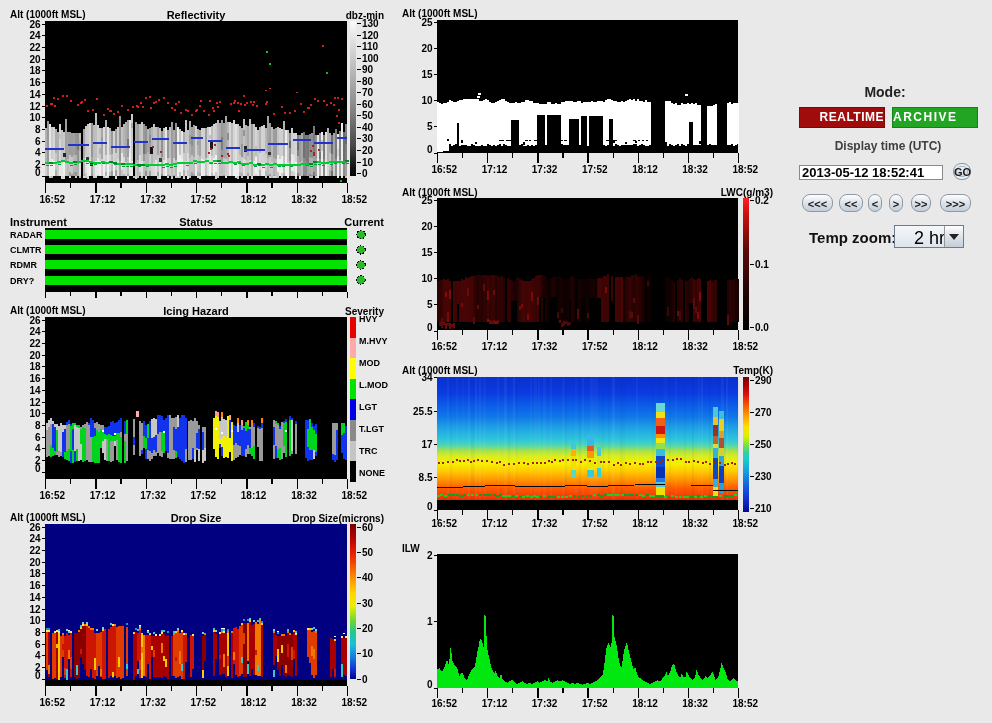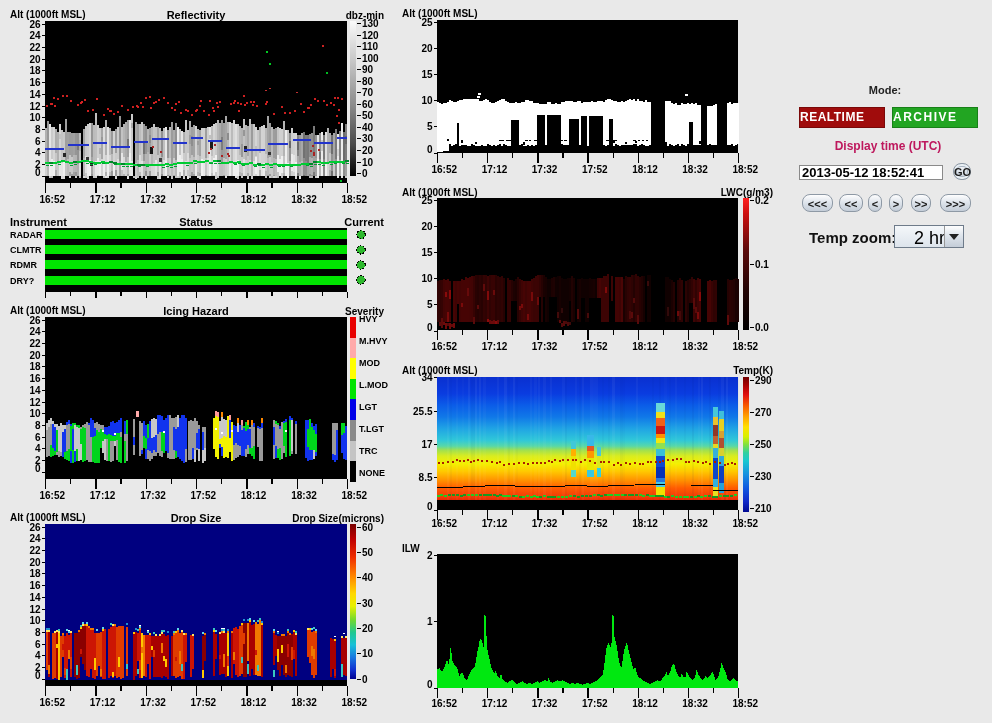--- a/index.html
+++ b/index.html
@@ -2405,24 +2405,24 @@
     <line x1="663.2" y1="687.6" x2="663.2" y2="692.6" stroke="#000" stroke-width="1.2"></line>
     <text x="645.0" y="707" text-anchor="middle" fill="#000" style="font-size:10px">18:12</text>
     <line x1="688.3" y1="687.6" x2="688.3" y2="697.6" stroke="#000" stroke-width="1.4"></line>
     <line x1="713.4" y1="687.6" x2="713.4" y2="692.6" stroke="#000" stroke-width="1.2"></line>
     <text x="695.1" y="707" text-anchor="middle" fill="#000" style="font-size:10px">18:32</text>
     <line x1="738.5" y1="687.6" x2="738.5" y2="697.6" stroke="#000" stroke-width="1.4"></line>
     <text x="745.3" y="707" text-anchor="middle" fill="#000" style="font-size:10px">18:52</text>
 </svg>
 
 <div style="position:absolute;left:790px;top:0;width:202px;height:300px">
-<div style="position:absolute;left:0;top:84px;width:190px;text-align:center;font-size:11px;font-weight:bold;color:#222">Mode:</div>
-<div style="position:absolute;left:9px;top:107px;width:84px;height:19px;background:#a00c0c;border:1px solid #7a0808;color:#fff;font-size:12px;font-weight:bold;text-align:left;line-height:19px;letter-spacing:0.5px">REALTIME</div>
+<div style="position:absolute;left:0;top:84px;width:190px;text-align:center;font-size:14px;font-weight:bold;color:#222">Mode:</div>
+<div style="position:absolute;left:9px;top:107px;width:84px;height:19px;background:#a00c0c;border:1px solid #7a0808;color:#fff;font-size:12px;font-weight:bold;text-align:right;line-height:19px;letter-spacing:0.5px">REALTIME</div>
 <div style="position:absolute;left:102px;top:107px;width:84px;height:19px;background:#22a522;border:1px solid #188018;color:#fff;font-size:12px;font-weight:bold;text-align:left;line-height:19px;letter-spacing:1.5px">ARCHIVE</div>
-<div style="position:absolute;left:0;top:139px;width:196px;text-align:center;font-size:12px;font-weight:bold;color:#be185d">Display time (UTC)</div>
+<div style="position:absolute;left:0;top:139px;width:196px;text-align:center;font-size:12px;font-weight:bold;color:#404040">Display time (UTC)</div>
 <input readonly="" style="position: absolute; left: 9px; top: 165px; width: 140px; height: 13px; border: 1px solid rgb(138, 138, 138); background: rgb(255, 255, 255); font-family: &quot;Liberation Sans&quot;, sans-serif; font-size: 13px; font-weight: bold; color: rgb(0, 0, 0); padding: 0px 0px 0px 2px;" value="2013-05-12 18:52:41">
 <div class="jbtn" style="position:absolute;left:163px;top:163px;width:18px;height:17px;line-height:17px;font-size:11px;box-shadow:inset 0 0 0 2px rgba(240,245,250,.9),inset 0 0 0 3px #a8b4c2">GO</div>
 <div class="jbtn" style="position:absolute;left:12px;top:194px;width:31px;height:18px;line-height:18px">&lt;&lt;&lt;</div>
 <div class="jbtn" style="position:absolute;left:49px;top:194px;width:24px;height:18px;line-height:18px">&lt;&lt;</div>
 <div class="jbtn" style="position:absolute;left:78px;top:194px;width:14px;height:18px;line-height:18px">&lt;</div>
 <div class="jbtn" style="position:absolute;left:99px;top:194px;width:14px;height:18px;line-height:18px">&gt;</div>
 <div class="jbtn" style="position:absolute;left:121px;top:194px;width:20px;height:18px;line-height:18px">&gt;&gt;</div>
 <div class="jbtn" style="position:absolute;left:150px;top:194px;width:31px;height:18px;line-height:18px">&gt;&gt;&gt;</div>
 <div style="position:absolute;left:19px;top:229px;white-space:nowrap;font-size:15px;font-weight:bold;color:#111">Temp zoom:</div>
 <div style="position:absolute;left:104px;top:225px;width:68px;height:21px;background:linear-gradient(#f4f7fa,#dde4ec);border:1px solid #6e7b8a">

